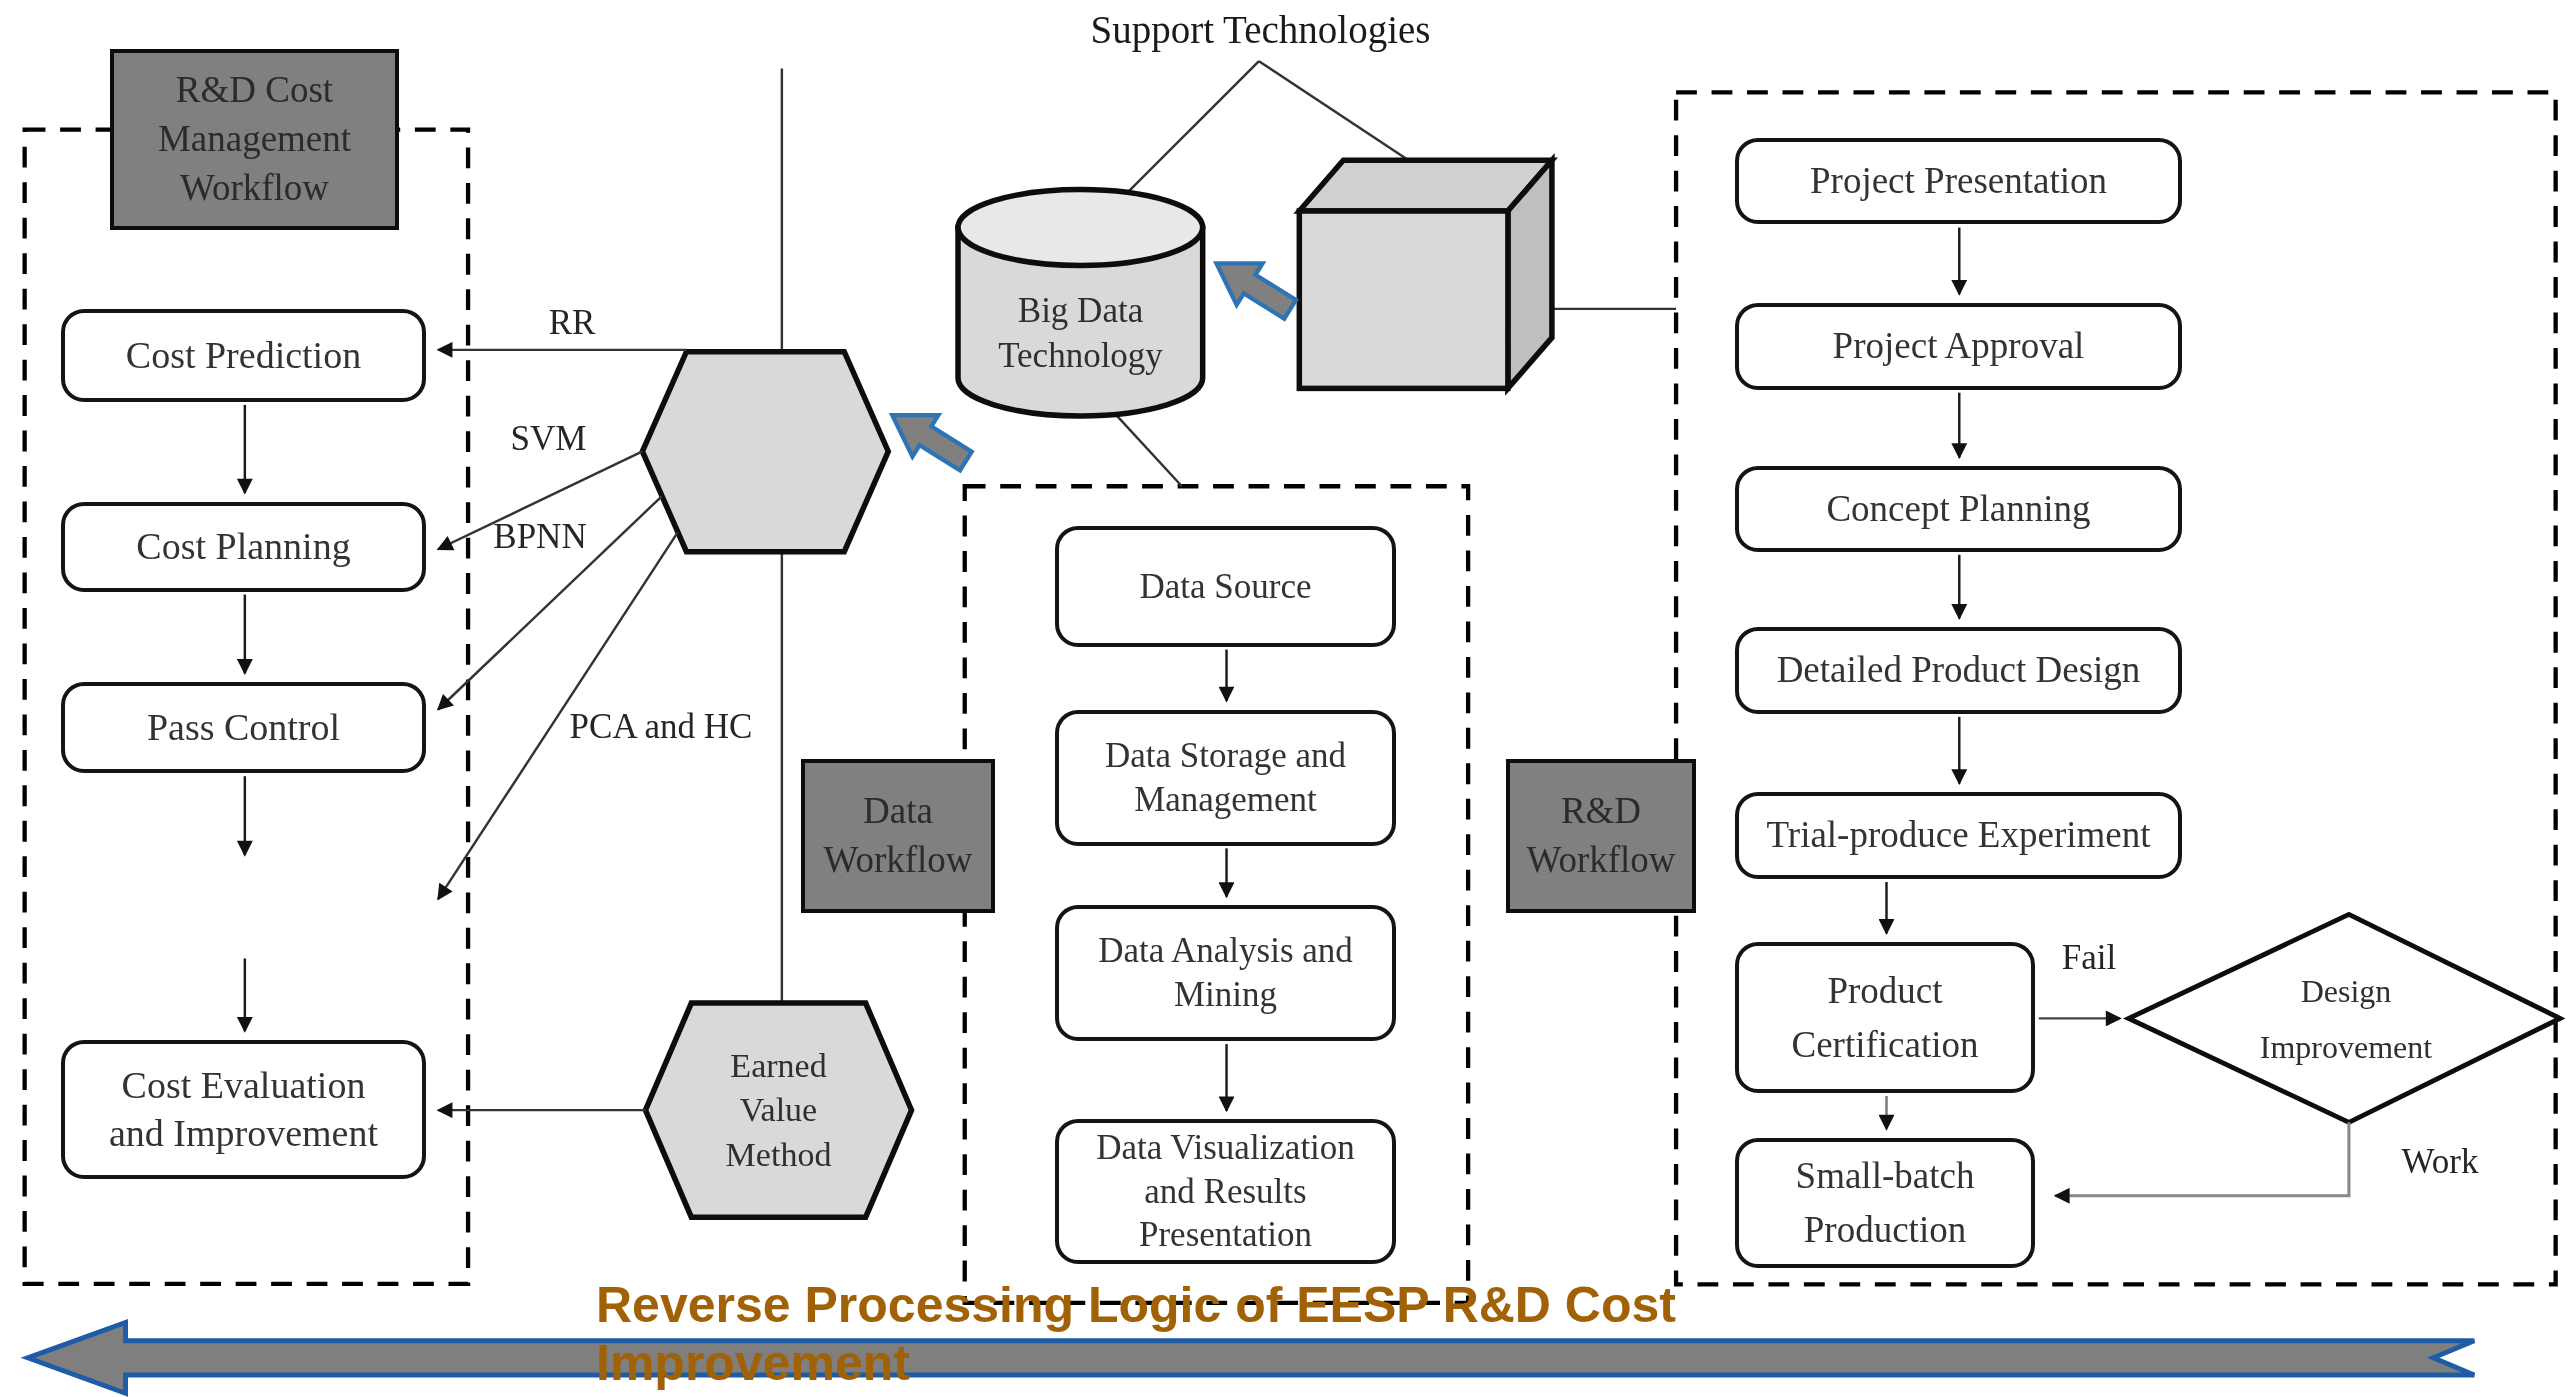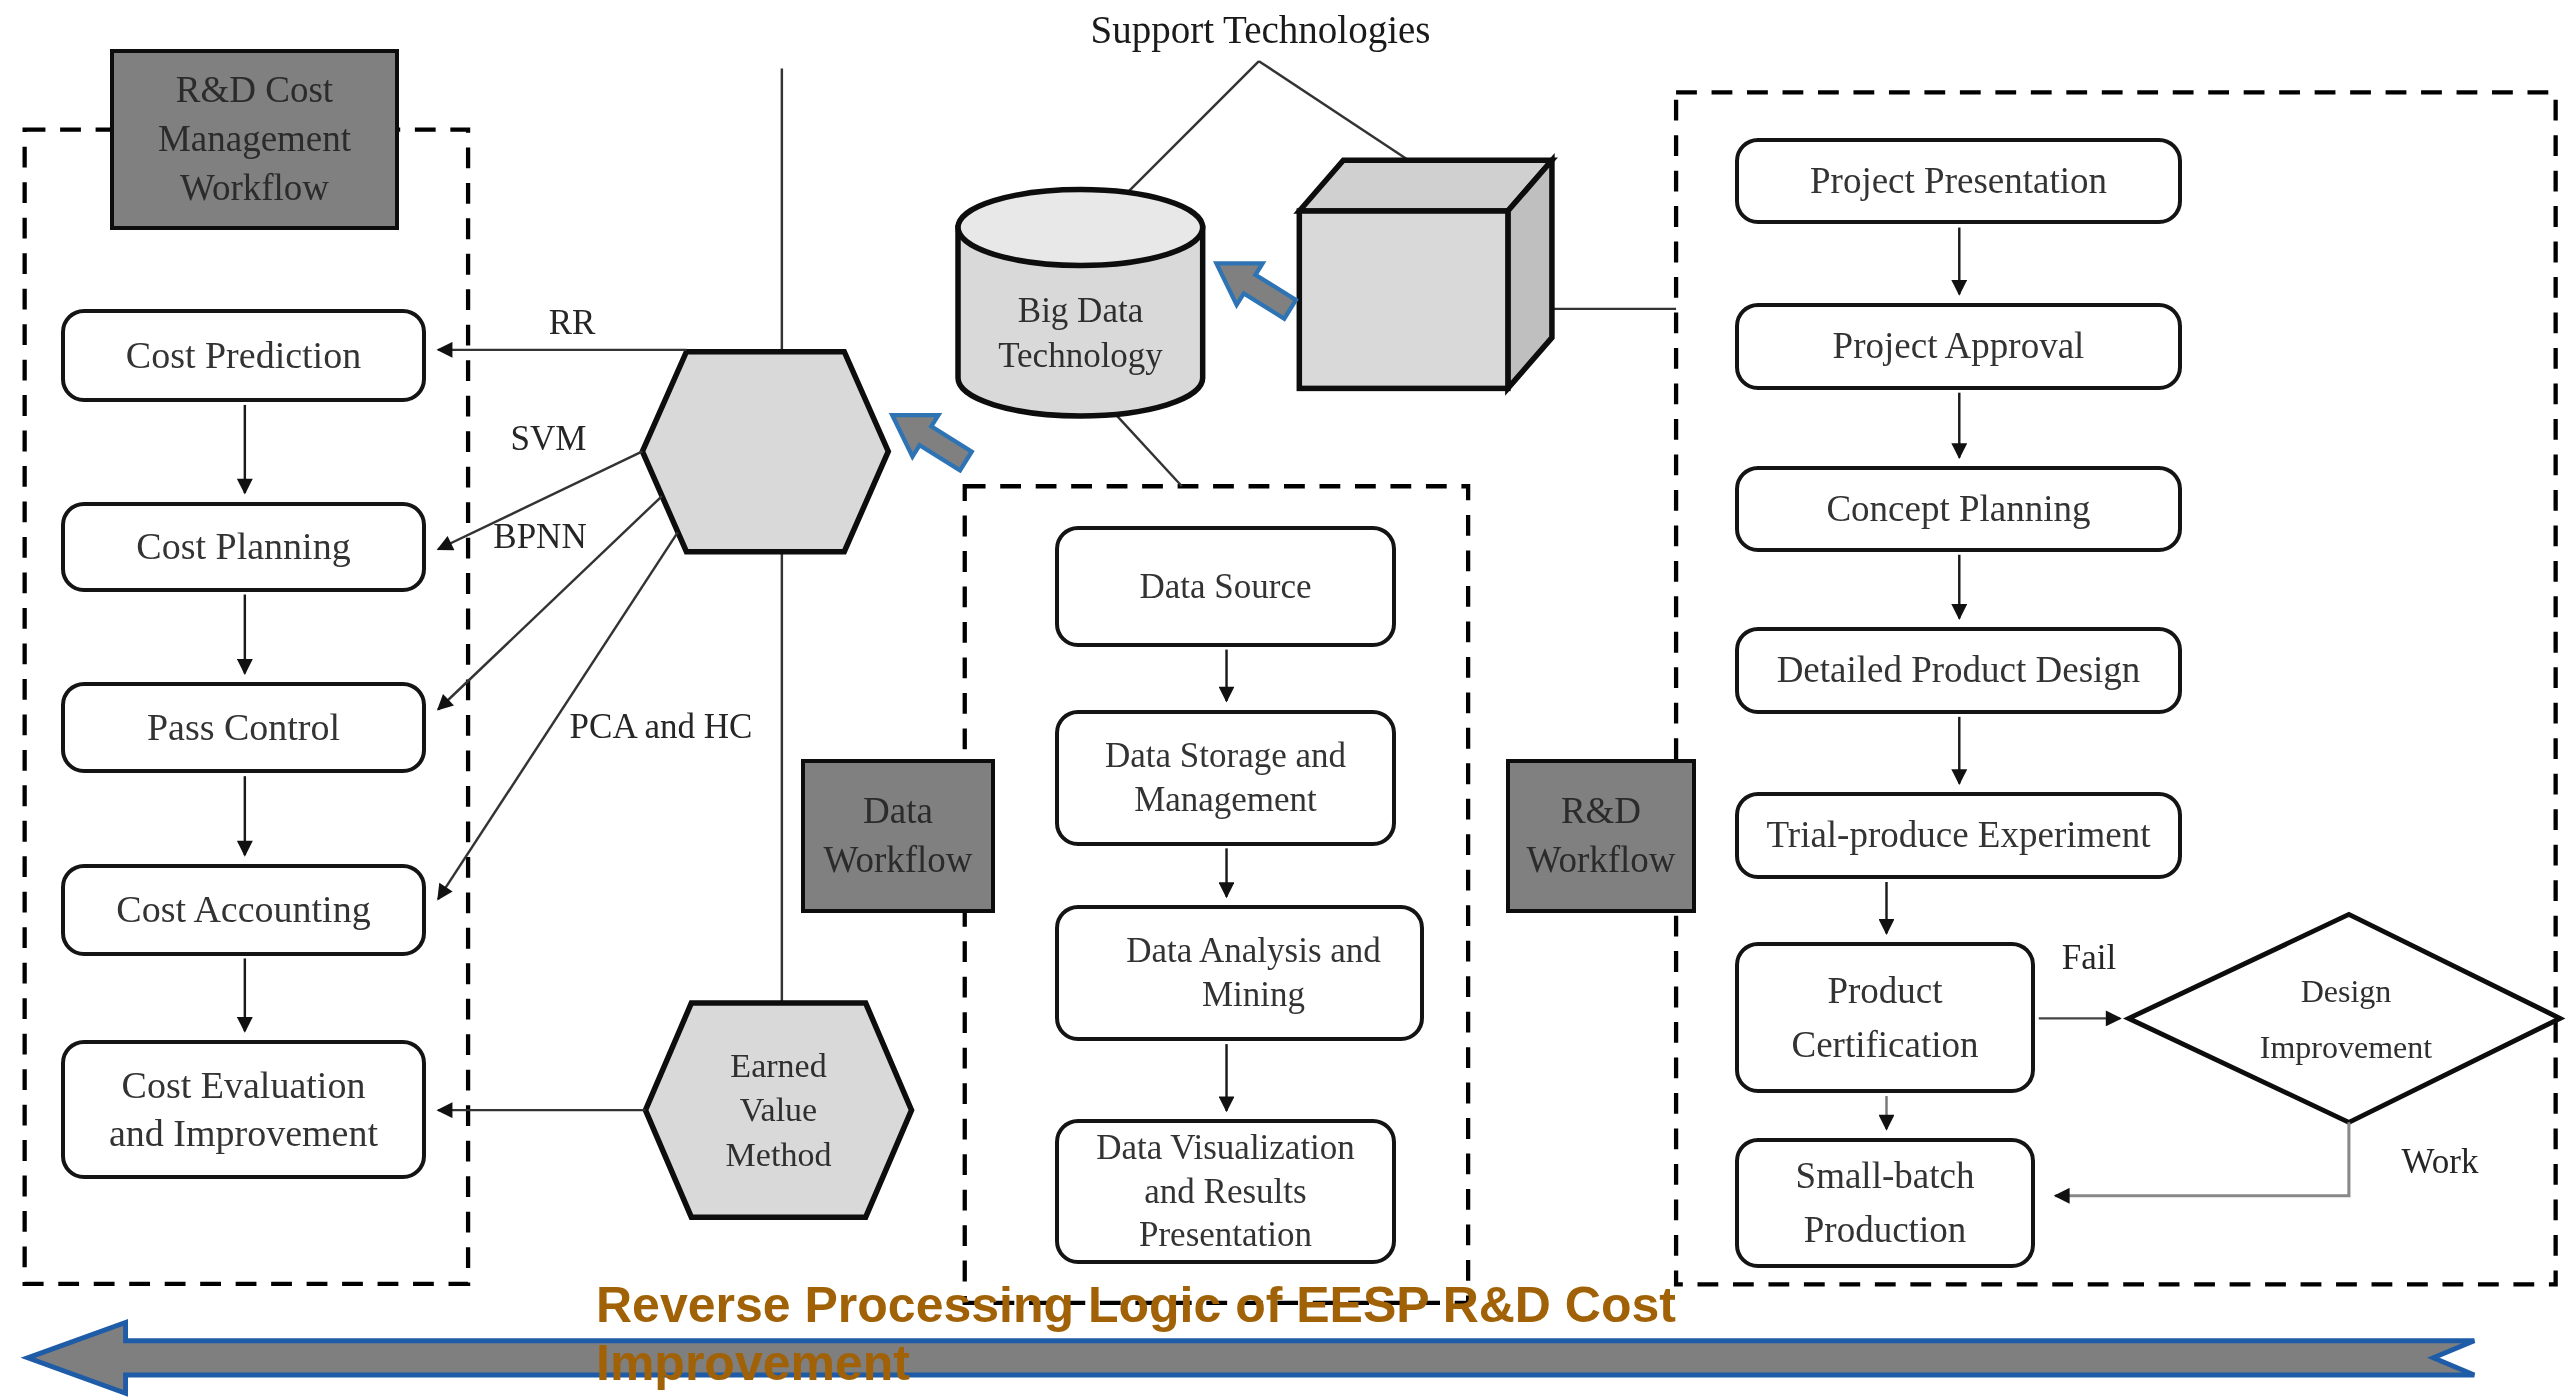--- a/index.html
+++ b/index.html
@@ -96,21 +96,20 @@
   <div class="lbl toplbl" style="left:1083px;top:6.1px;width:355px;height:49px;">Support Technologies</div>
 
   <div class="tag" style="left:110px;top:49px;width:281px;height:173px;">
       <div>R&amp;D Cost</div>
       <div>Management</div>
       <div>Workflow</div>
     </div>
   <div class="node" style="left:61px;top:309px;width:357px;height:85px;">Cost Prediction</div>
   <div class="node" style="left:61px;top:502px;width:357px;height:82px;">Cost Planning</div>
   <div class="node" style="left:61px;top:682px;width:357px;height:83px;">Pass Control</div>
-  <div class="node" style="left:61px;top:864px;width:357px;height:84px;">Cost Accounting</div>
   <div class="node" style="left:61px;top:1040px;width:357px;height:131px;">
       <div>Cost Evaluation</div>
       <div>and Improvement</div>
     </div>
 
   <div class="lbl ann" style="left:526px;top:301px;width:92px;height:44px;">RR</div>
   <div class="lbl ann" style="left:492px;top:417px;width:113px;height:44px;">SVM</div>
   <div class="lbl ann" style="left:474px;top:515px;width:132px;height:44px;">BPNN</div>
   <div class="lbl ann" style="left:566px;top:705px;width:190px;height:44px;">PCA and HC</div>
 
@@ -128,21 +127,21 @@
 
   <div class="tag" style="left:801px;top:759px;width:186px;height:146px;">
       <div>Data</div>
       <div>Workflow</div>
     </div>
   <div class="node" style="left:1055px;top:526px;width:333px;height:113px;font-size:35px;">Data Source</div>
   <div class="node" style="left:1055px;top:710px;width:333px;height:128px;font-size:35px;">
       <div>Data Storage and</div>
       <div>Management</div>
     </div>
-  <div class="node" style="left:1055px;top:905px;width:333px;height:128px;font-size:35px;padding-left:28px;">
+  <div class="node" style="left:1055px;top:905px;width:333px;height:128px;font-size:35px;">
       <div>Data Analysis and</div>
       <div>Mining</div>
     </div>
   <div class="node" style="left:1055px;top:1119px;width:333px;height:137px;font-size:35px;">
       <div>Data Visualization</div>
       <div>and Results</div>
       <div>Presentation</div>
     </div>
 
   <div class="tag" style="left:1506px;top:759px;width:182px;height:146px;">

